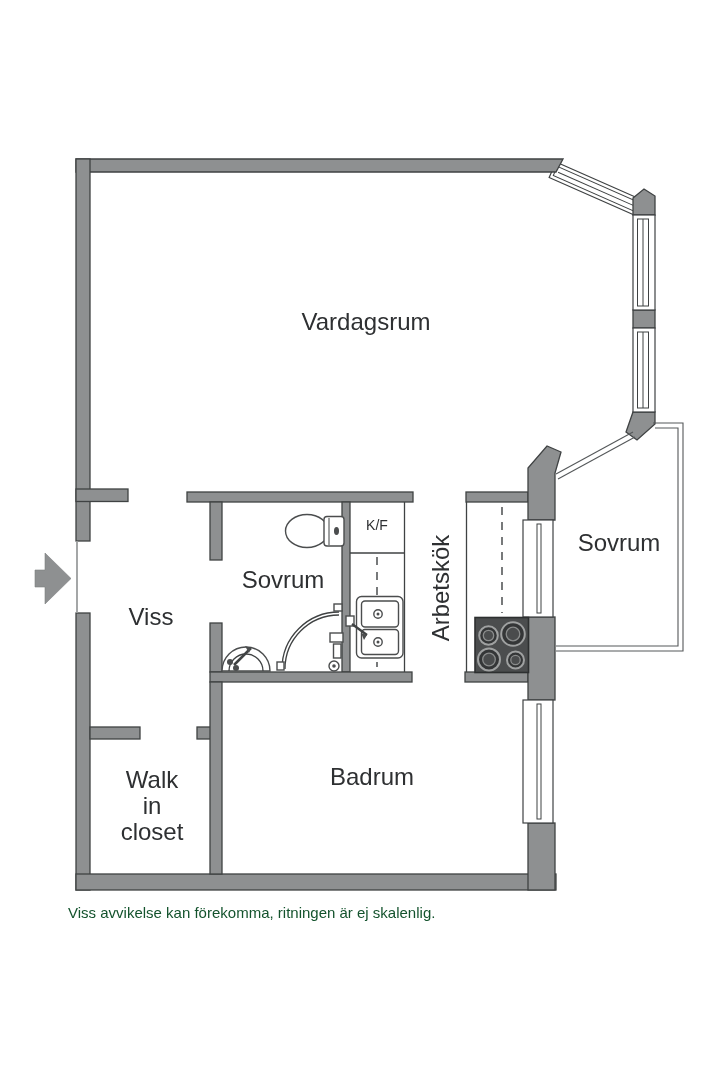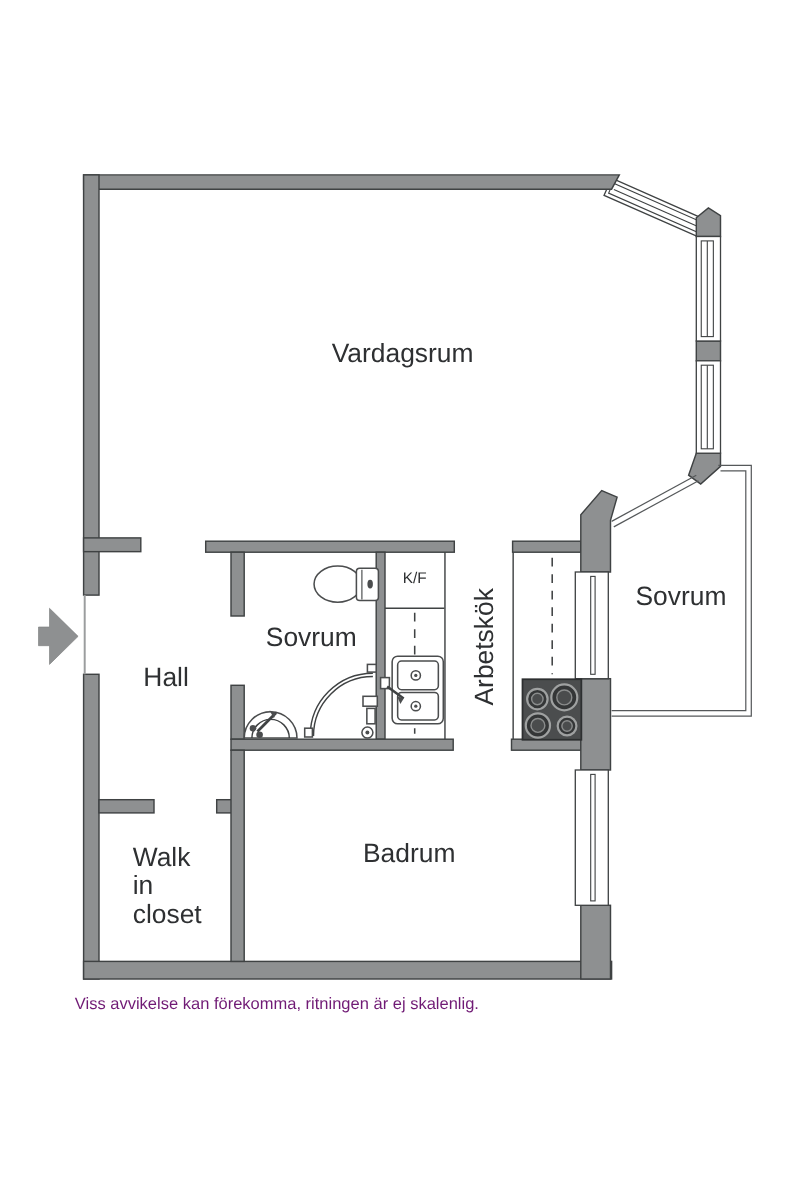--- a/index.html
+++ b/index.html
@@ -8,23 +8,23 @@
     font-family:"Liberation Sans","DejaVu Sans",sans-serif; color:var(--text,#2e3032);
     overflow:hidden;
   }
   .stage svg { position:absolute; left:0; top:0; display:block; }
   .label {
     position:absolute; transform:translate(-50%,-50%);
     font-size:24px; line-height:26px; white-space:nowrap; color:var(--text,#2e3032);
   }
   .label.small { font-size:14px; }
   .label.rot { transform:translate(-50%,-50%) rotate(-90deg); }
-  .label.wic { white-space:normal; }
+  .label.wic { white-space:normal; text-align:center; }
   .disclaimer {
-    position:absolute; left:68px; top:904px; font-size:15px; color:#701a75; white-space:nowrap;
+    position:absolute; left:68px; top:904px; font-size:15px; color:#14532d; white-space:nowrap;
   }
   
   .wall   { fill:var(--wall,#8e9091); stroke:var(--outline,#3f4243); stroke-width:1.3; }
   .win    { fill:#ffffff; stroke:var(--outline,#3f4243); stroke-width:1.2; }
   .winline{ fill:none; stroke:var(--outline,#3f4243); stroke-width:1; }
   .thin   { fill:none; stroke:var(--outline,#3f4243); stroke-width:1.3; }
   .dash   { fill:none; stroke:var(--outline,#3f4243); stroke-width:1.4; stroke-dasharray:8 7; }
   .fix    { fill:#ffffff; stroke:var(--fixline,#4b4d4e); stroke-width:1.4; }
   .fixdark{ fill:var(--fixline,#4b4d4e); stroke:none; }
   .balc   { fill:none; stroke:var(--balcline,#55585a); stroke-width:1.1; }
@@ -158,21 +158,21 @@
       <circle class="burner-out" cx="489" cy="659.5" r="11"></circle>
       <circle class="burner-in" cx="489" cy="659.5" r="6.3"></circle>
       <circle class="burner-out" cx="515.5" cy="660" r="8.5"></circle>
       <circle class="burner-in" cx="515.5" cy="660" r="4.7"></circle>
     </g>
 
     <polygon class="arrow" points="35,570 45,570 45,553 71,578.5 45,604 45,587 35,587"></polygon>
   </svg>
 
   <div class="label" style="left:366px; top:322px">Vardagsrum</div>
-  <div class="label" style="left:151px; top:617px">Hall</div>
+  <div class="label" style="left:151px; top:617px">Viss</div>
   <div class="label" style="left:283px; top:580px">Sovrum</div>
   <div class="label small" style="left:377px; top:525px">K/F</div>
   <div class="label rot" style="left:441px; top:588px">Arbetskök</div>
   <div class="label" style="left:619px; top:543px">Sovrum</div>
   <div class="label" style="left:372px; top:777px">Badrum</div>
   <div class="label wic" style="left:152px; top:806px">
     <div>Walk</div>
     <div>in</div>
     <div>closet</div>
   </div>

